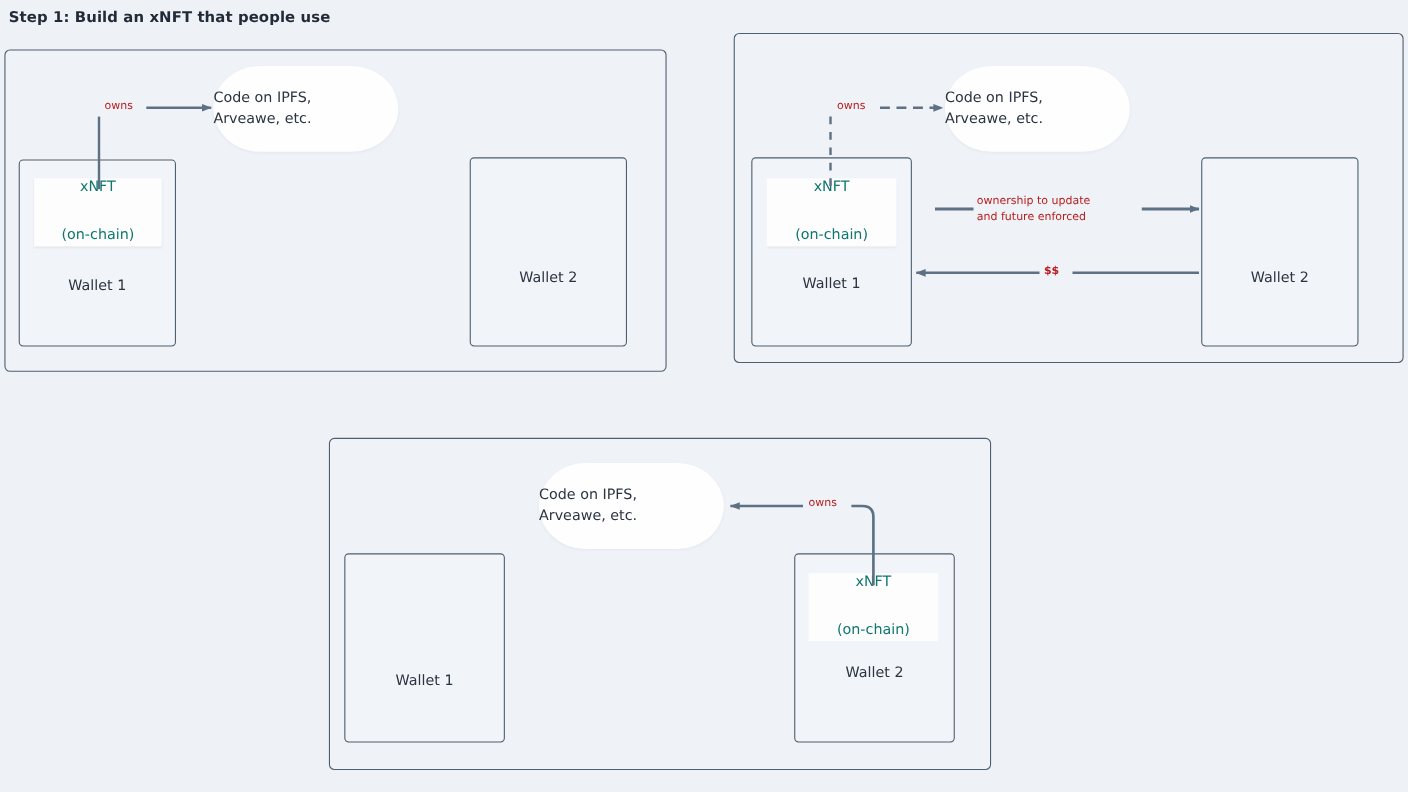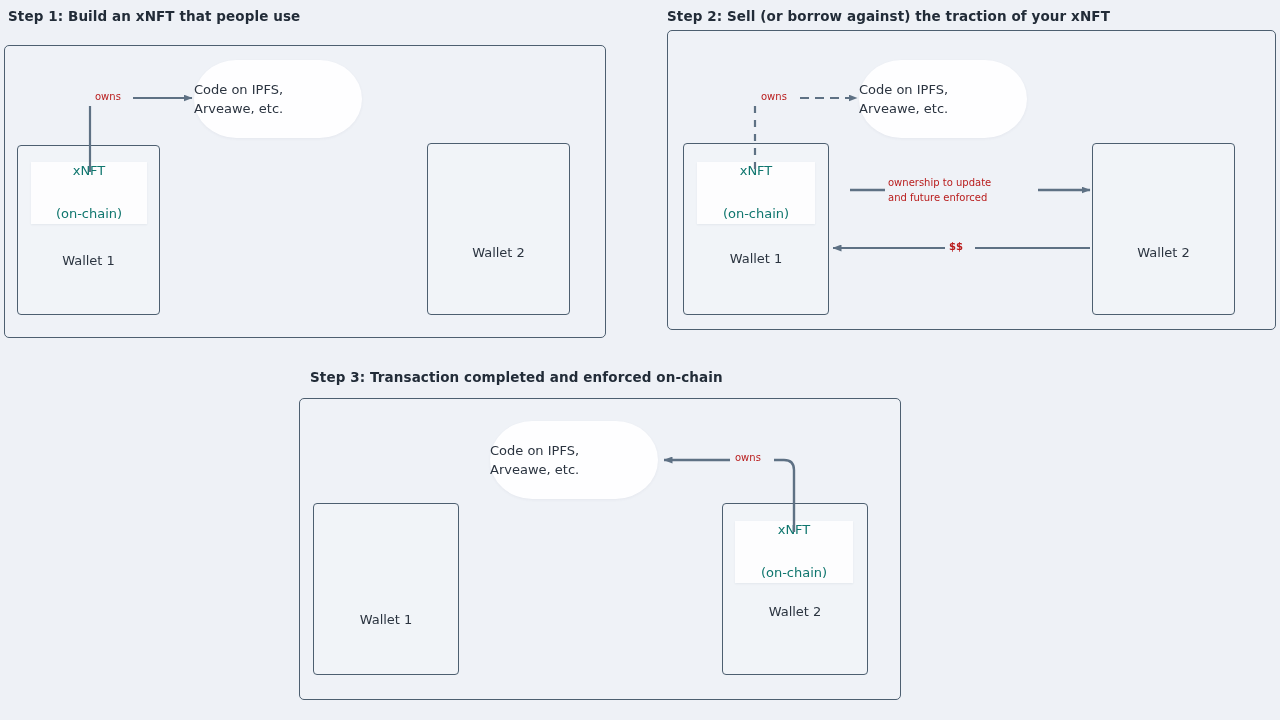--- a/index.html
+++ b/index.html
@@ -114,21 +114,20 @@
     <div class="wallet-label" style="top:101px;">Wallet 2</div>
   </div>
 
   <div class="cloud" style="left:194px;top:60px;width:168px;height:78px;">
     <div>Code on IPFS,</div>
     <div>Arveawe, etc.</div>
   </div>
 
   <div class="conn-label" style="left:95px;top:91px;">owns</div>
 
-  <div class="step-title" style="left:667px;top:8px;">Step 2: Sell (or borrow against) the traction of your xNFT</div>
 
   <div class="panel" style="left:667px;top:30px;width:609px;height:300px;"></div>
 
   <div class="wallet" style="left:683px;top:143px;width:146px;height:172px;">
     <div class="wallet-label" style="top:107px;">Wallet 1</div>
   </div>
 
   <div class="xnft" style="left:697px;top:162px;width:118px;height:62px;">
     <div>xNFT</div>
     <div>(on-chain)</div>
@@ -145,21 +144,20 @@
 
   <div class="conn-label" style="left:761px;top:91px;">owns</div>
 
   <div class="conn-label two-line" style="left:888px;top:175px;width:146px;text-align:left;">
     <div>ownership to update</div>
     <div>and future enforced</div>
   </div>
 
   <div class="conn-label" style="left:949px;top:241px;font-weight:600;">$$</div>
 
-  <div class="step-title" style="left:310px;top:369px;">Step 3: Transaction completed and enforced on-chain</div>
 
   <div class="panel" style="left:299px;top:398px;width:602px;height:302px;"></div>
 
   <div class="wallet" style="left:313px;top:503px;width:146px;height:172px;">
     <div class="wallet-label" style="top:108px;">Wallet 1</div>
   </div>
 
   <div class="wallet" style="left:722px;top:503px;width:146px;height:172px;">
     <div class="wallet-label" style="top:100px;">Wallet 2</div>
   </div>

